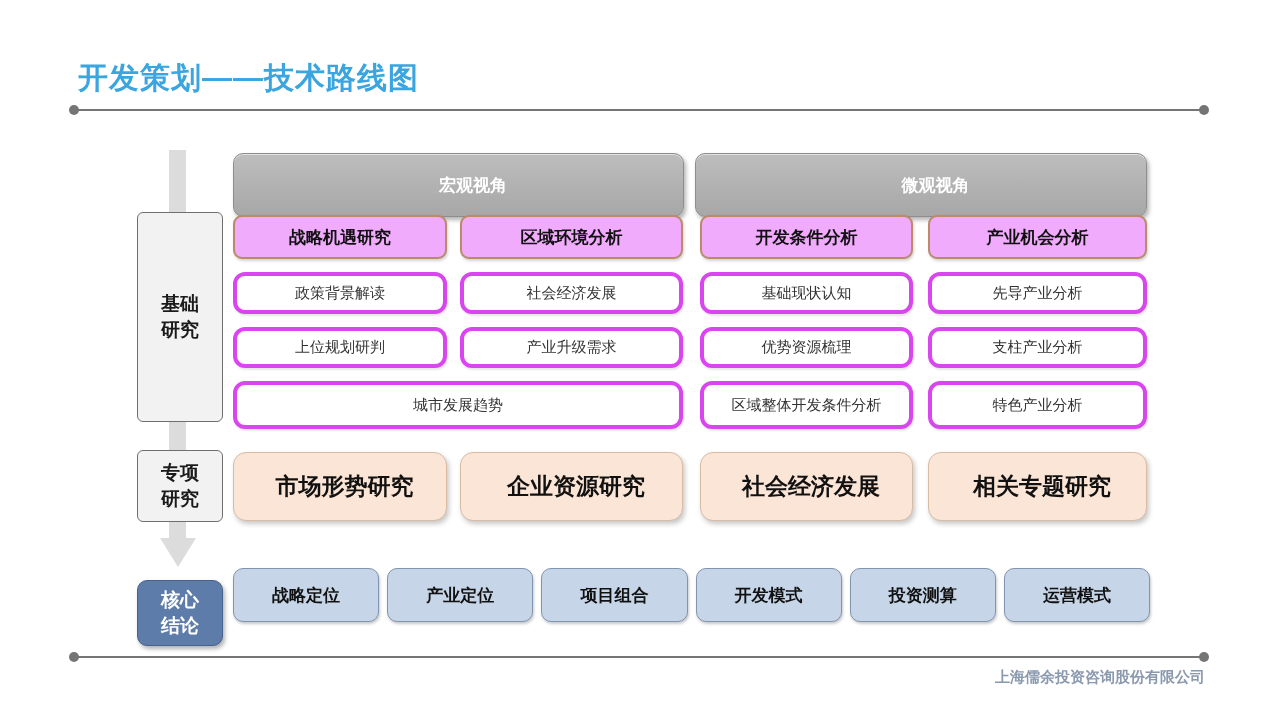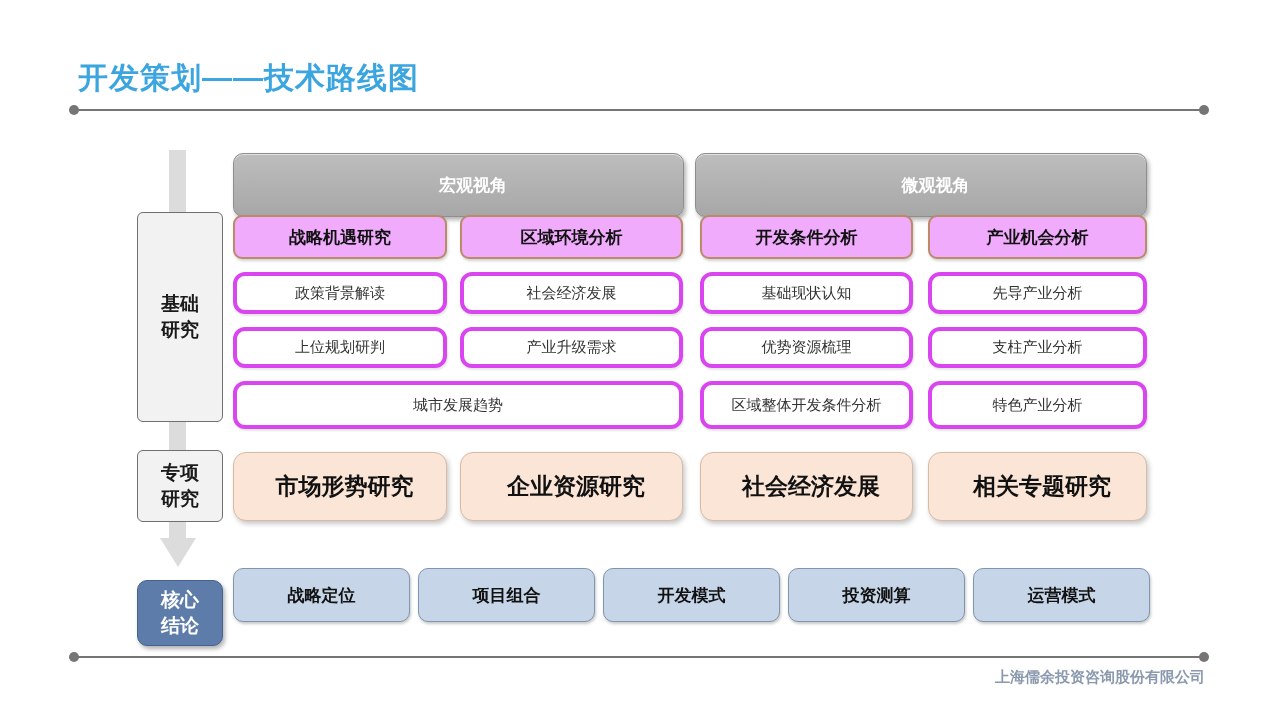--- a/index.html
+++ b/index.html
@@ -117,20 +117,21 @@
 <div class="abs box item c3 r4">区域整体开发条件分析</div>
 <div class="abs box item c4 r4">特色产业分析</div>
 
 <div class="abs box special c1 r-special">市场形势研究</div>
 <div class="abs box special c2 r-special">企业资源研究</div>
 <div class="abs box special c3 r-special">社会经济发展</div>
 <div class="abs box special c4 r-special">相关专题研究</div>
 
 <div class="abs conclusion-row">
   <div class="conclusion">战略定位</div>
+  <div class="conclusion">产业定位</div>
   <div class="conclusion">项目组合</div>
   <div class="conclusion">开发模式</div>
   <div class="conclusion">投资测算</div>
   <div class="conclusion">运营模式</div>
 </div>
 
 <div class="abs divider div-bottom">
   <span class="dot left"></span>
   <span class="dot right"></span>
 </div>

